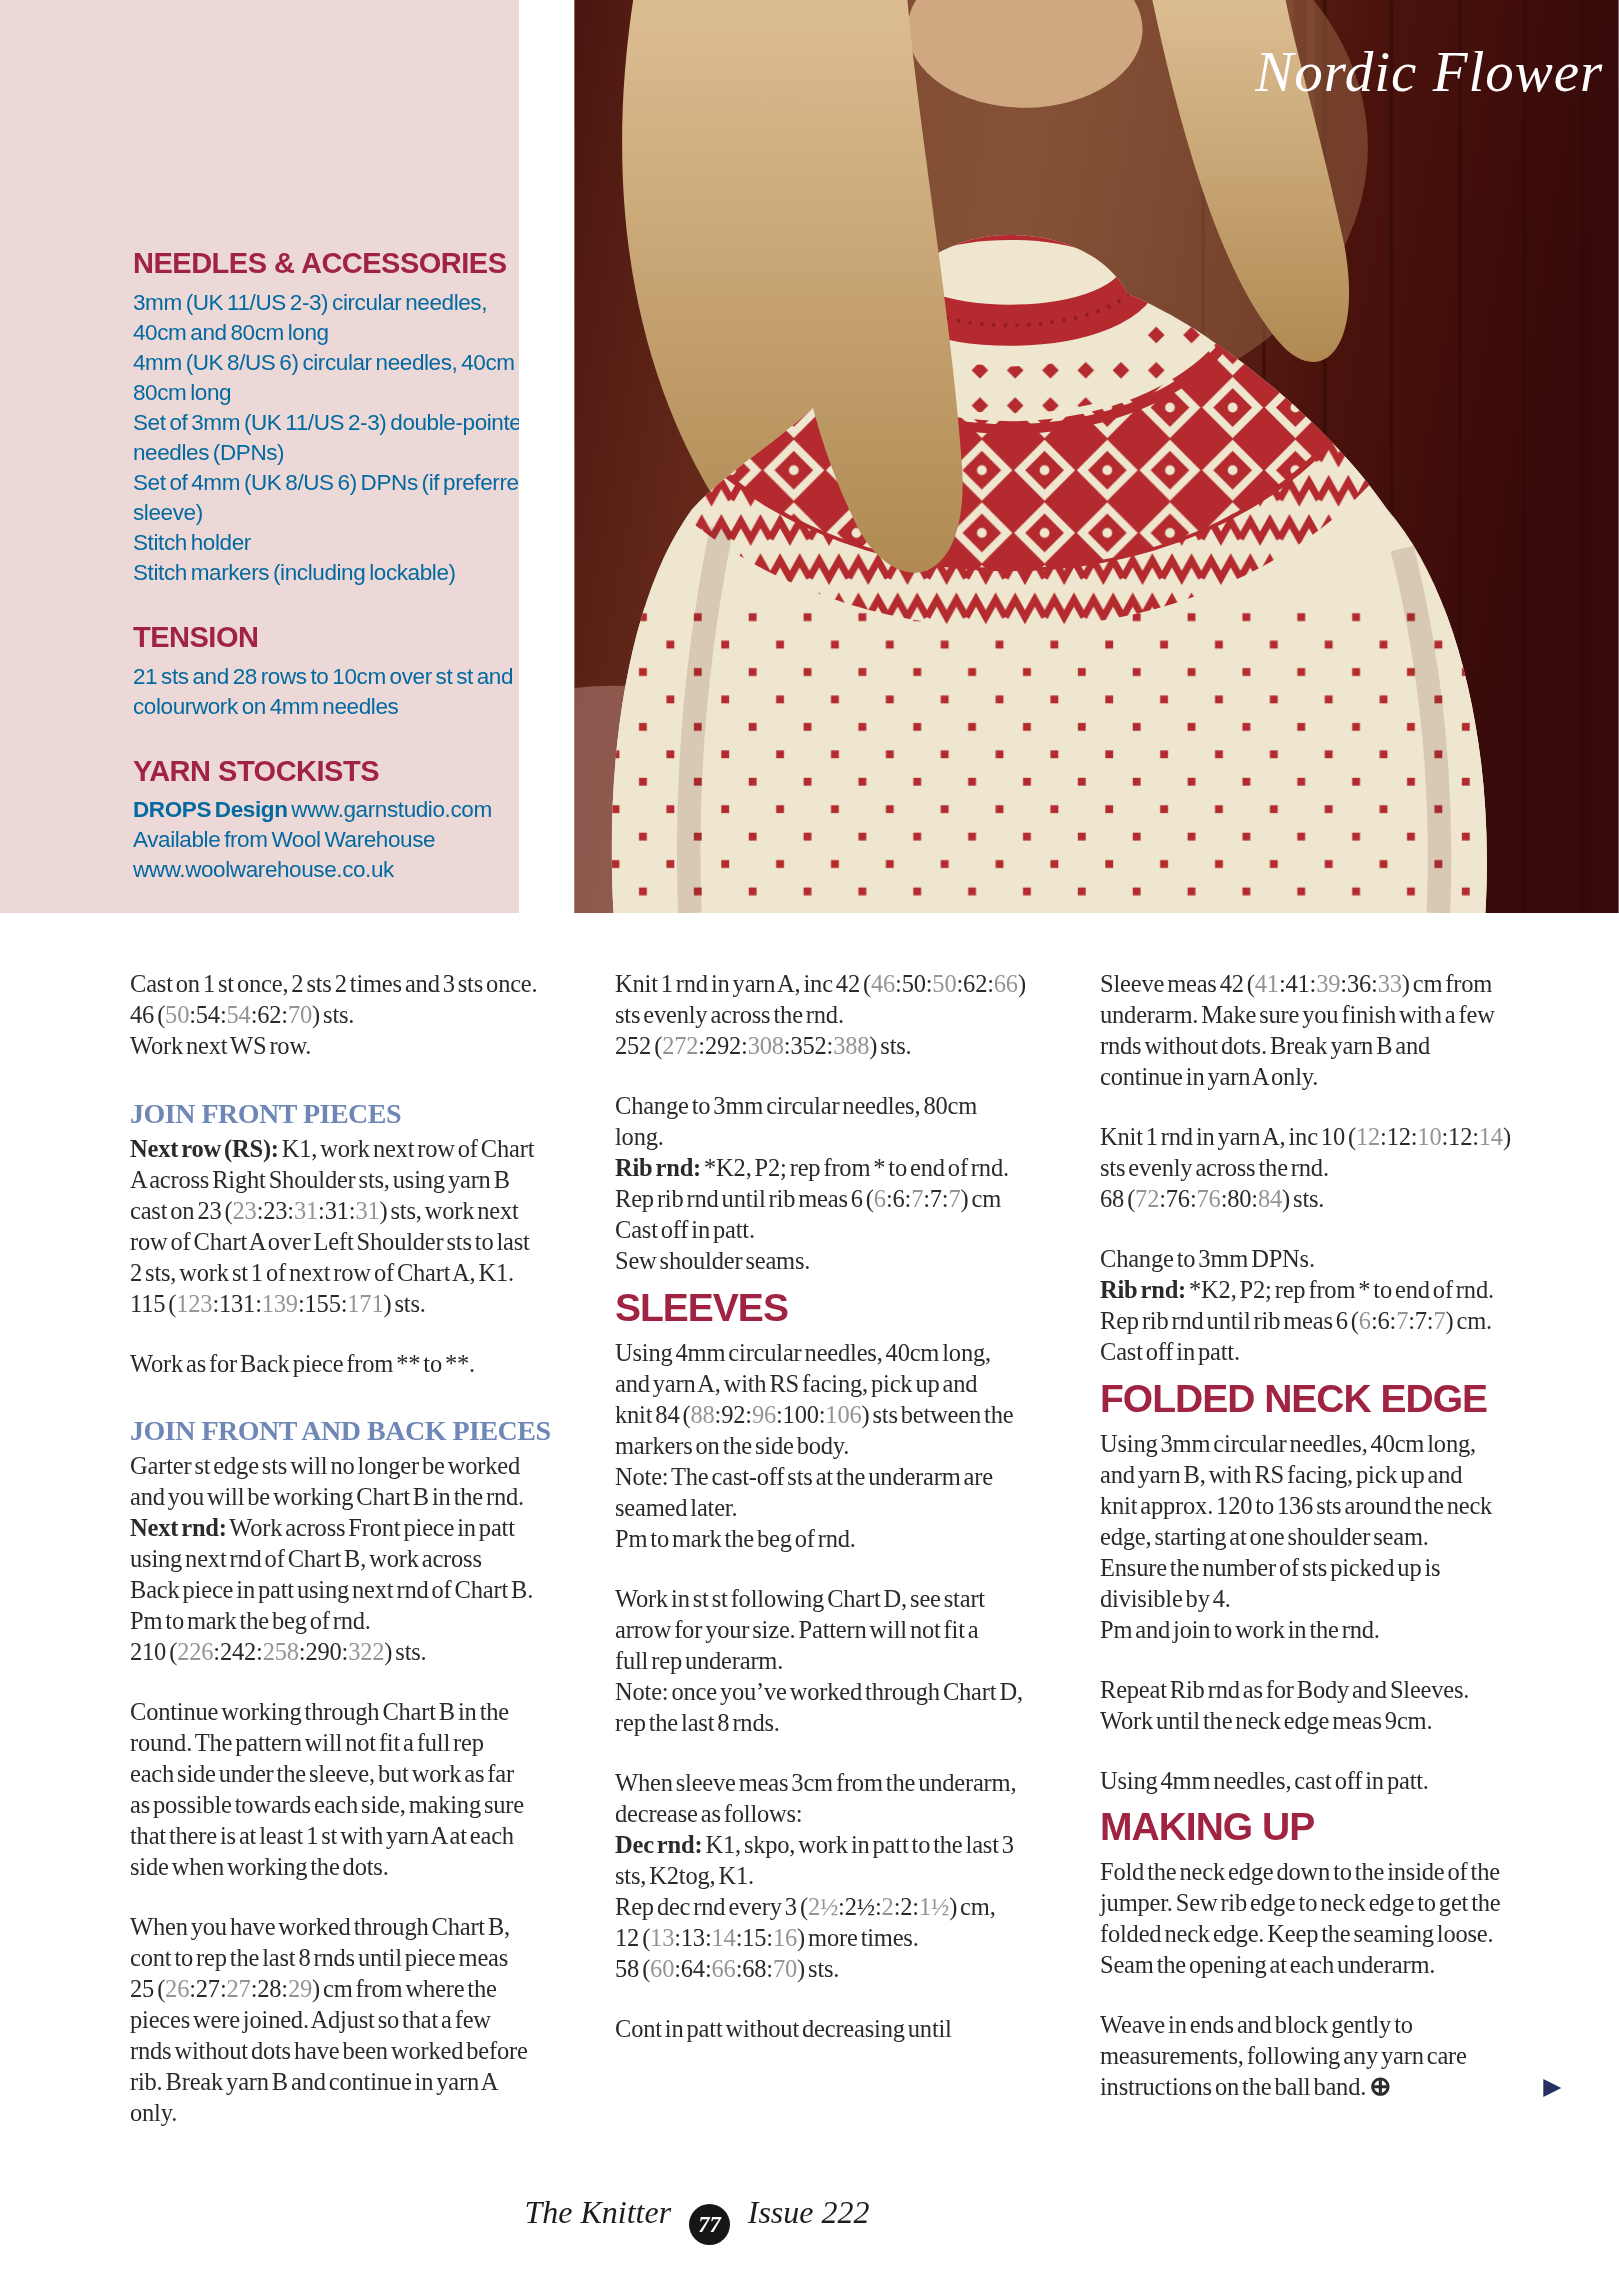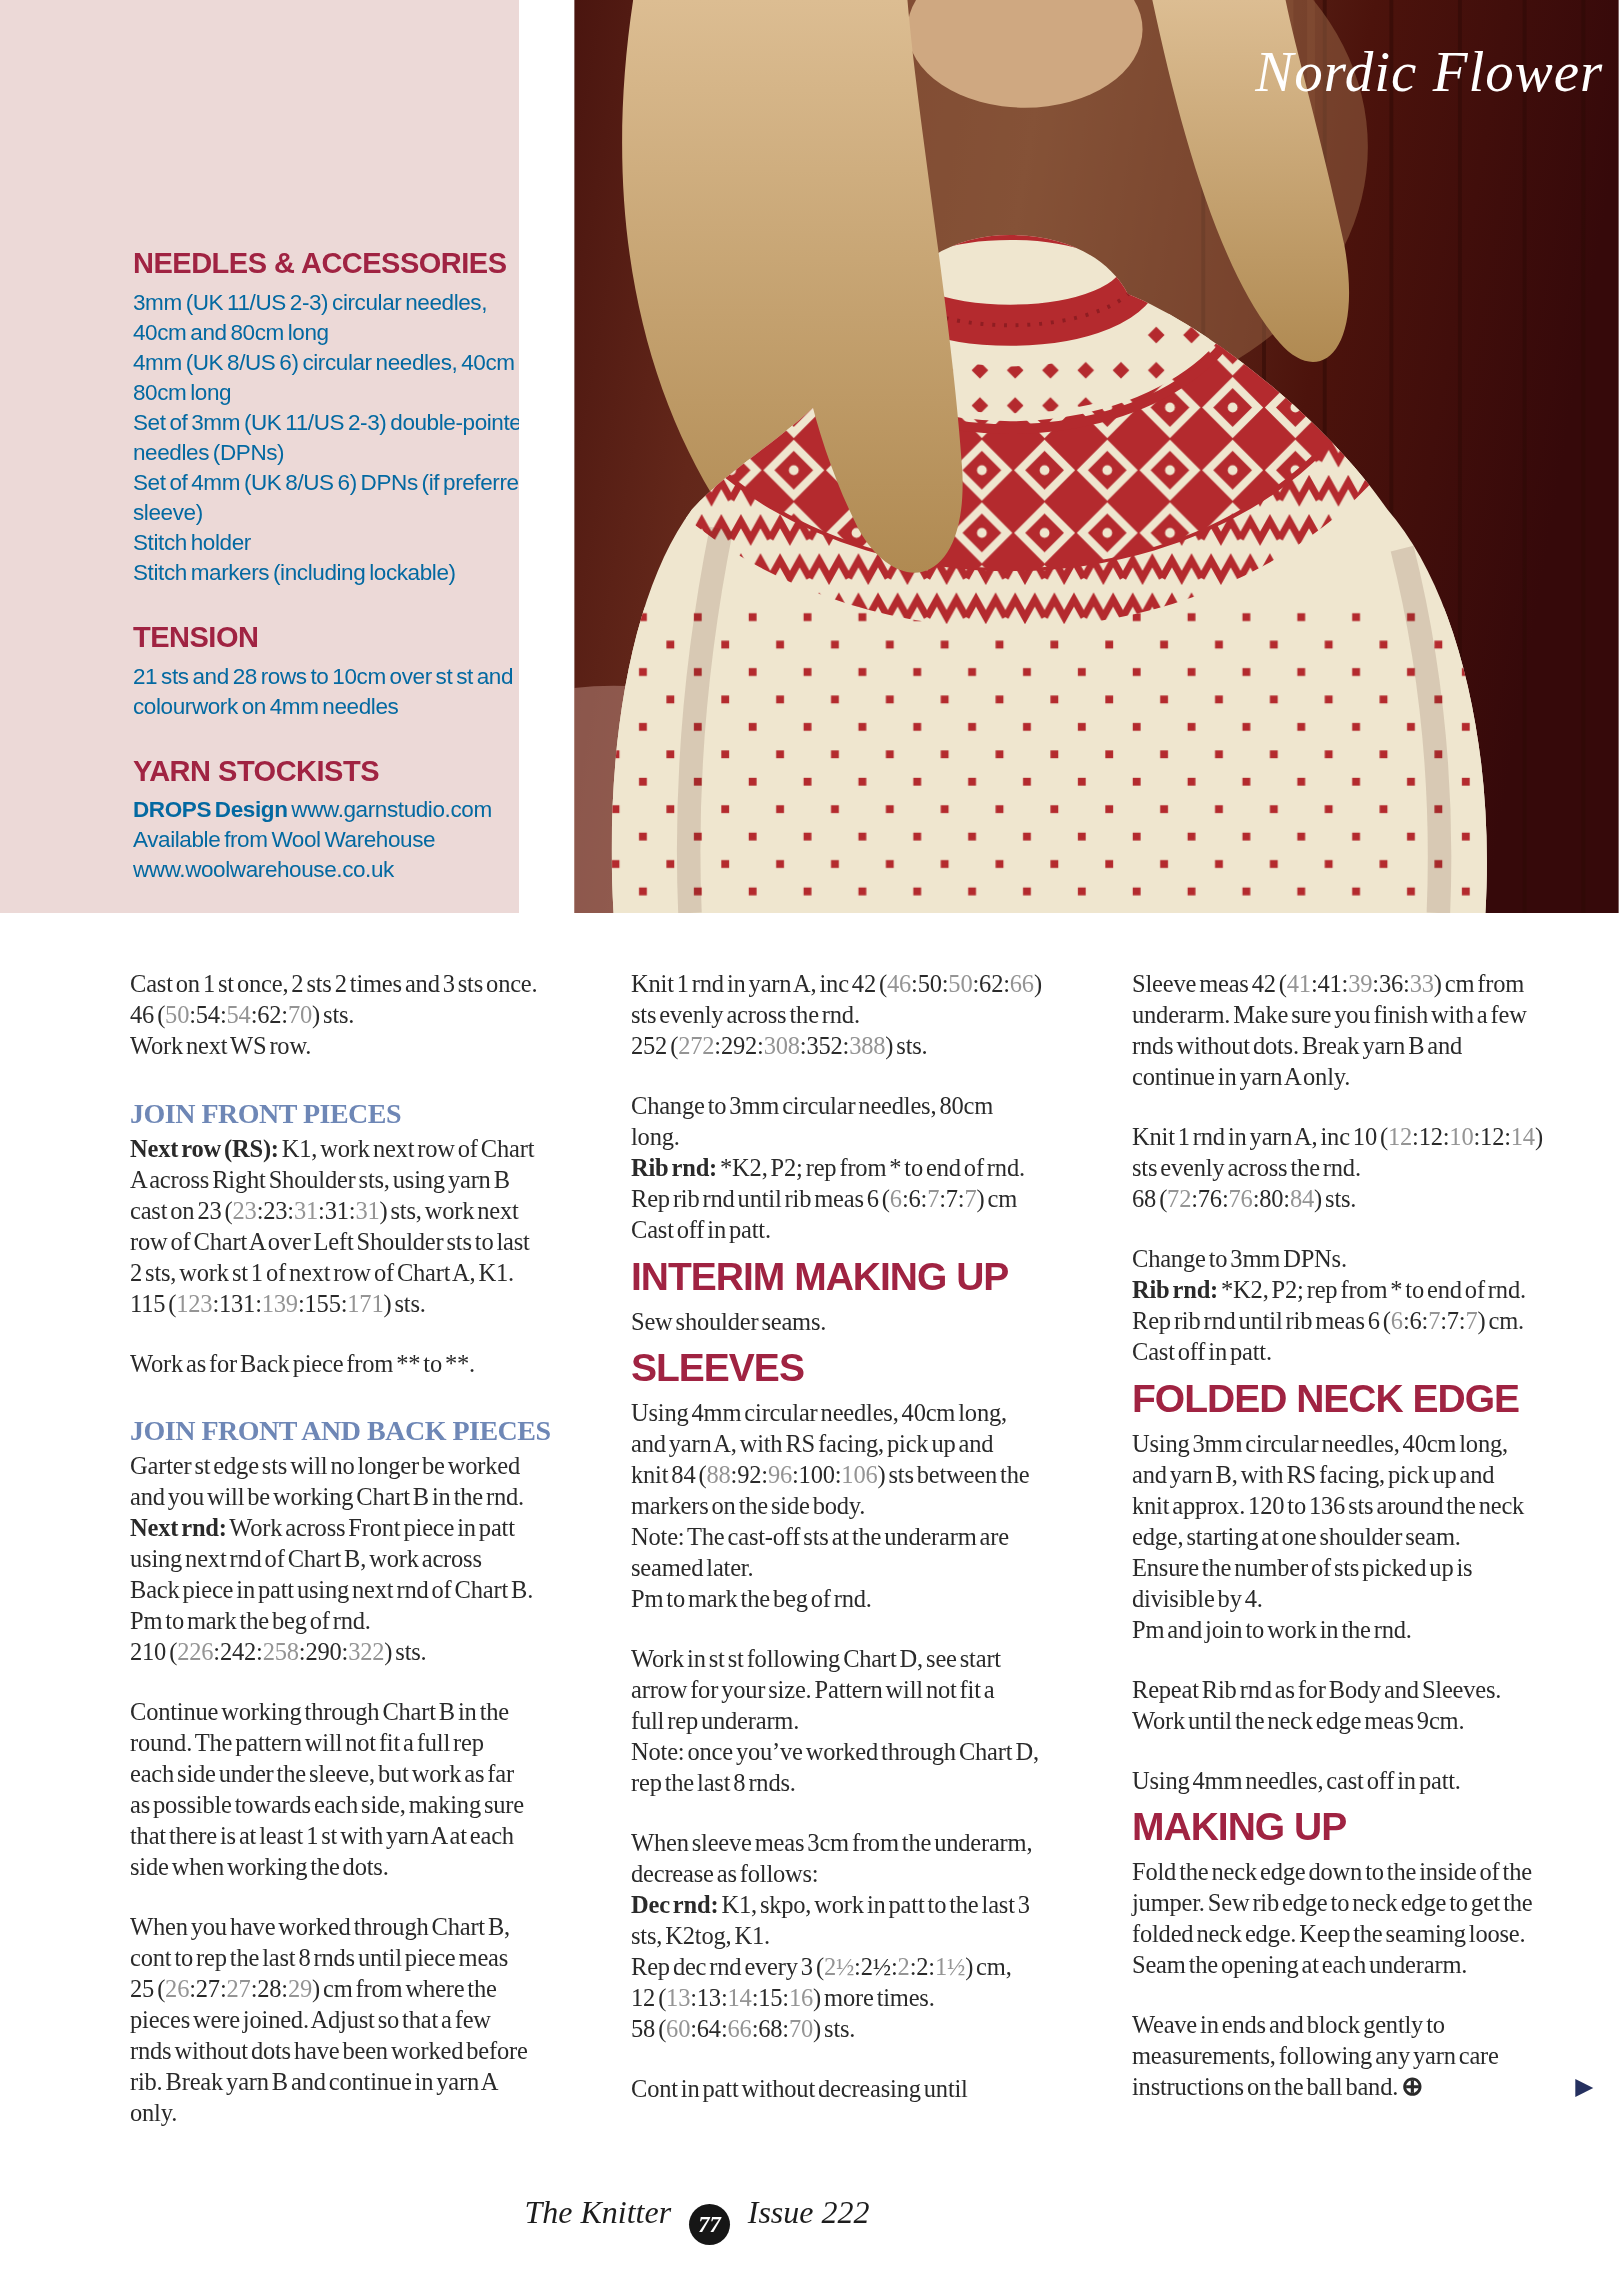--- a/index.html
+++ b/index.html
@@ -20,21 +20,21 @@
              color:#0369a1;white-space:nowrap;letter-spacing:-0.4px;word-spacing:-2px;}
 
   
   .photo{position:absolute;left:574px;top:0;width:1045px;height:913px;overflow:hidden;}
   .photo svg{display:block;width:1045px;height:913px;}
   .photo-title{position:absolute;top:39px;right:15.7px;font-family:Liberation Serif, serif;
                font-style:italic;font-size:57px;color:#ffffff;letter-spacing:1px;}
 
   
   .columns{position:absolute;left:130px;top:968px;width:1431px;display:grid;
-           grid-template-columns:461px 461px 461px;column-gap:40px;}
+           grid-template-columns:461px 461px 461px;column-gap:24px;}
   .para{margin:0;}
   .tline{font-size:24.5px;line-height:31px;white-space:nowrap;letter-spacing:-0.2px;word-spacing:-2.9px;}
   .gap{height:29px;}
   .col-head{font-family:"Liberation Sans",sans-serif;font-weight:700;font-size:39px;
             line-height:43px;color:var(--red);letter-spacing:-1px;margin:9.8px 0 7.8px 0;}
   .col-sub{font-family:Liberation Serif, serif;font-weight:700;font-size:28px;
            line-height:31px;color:var(--blue);letter-spacing:-0.5px;margin:7.8px 0 3.9px 0;}
   .r-b{font-weight:700;}
   .r-g{color:var(--gray);}
   .r-sym{font-weight:700;font-size:26.5px;}
@@ -209,21 +209,20 @@
           <div class="tline"><span>252 (</span><span class="r-g">272</span><span>:292:</span><span class="r-g">308</span><span>:352:</span><span class="r-g">388</span><span>) sts.</span></div>
         </div>
         <div class="gap"></div>
         <div class="para">
           <div class="tline"><span>Change to 3mm circular needles, 80cm</span></div>
           <div class="tline"><span>long.</span></div>
           <div class="tline"><span class="r-b">Rib rnd:</span><span> *K2, P2; rep from * to end of rnd.</span></div>
           <div class="tline"><span>Rep rib rnd until rib meas 6 (</span><span class="r-g">6</span><span>:6:</span><span class="r-g">7</span><span>:7:</span><span class="r-g">7</span><span>) cm</span></div>
           <div class="tline"><span>Cast off in patt.</span></div>
         </div>
-        <div class="col-head">INTERIM MAKING UP</div>
         <div class="para">
           <div class="tline"><span>Sew shoulder seams.</span></div>
         </div>
         <div class="col-head">SLEEVES</div>
         <div class="para">
           <div class="tline"><span>Using 4mm circular needles, 40cm long,</span></div>
           <div class="tline"><span>and yarn A, with RS facing, pick up and</span></div>
           <div class="tline"><span>knit 84 (</span><span class="r-g">88</span><span>:92:</span><span class="r-g">96</span><span>:100:</span><span class="r-g">106</span><span>) sts between the</span></div>
           <div class="tline"><span>markers on the side body.</span></div>
           <div class="tline"><span>Note: The cast-off sts at the underarm are</span></div>

